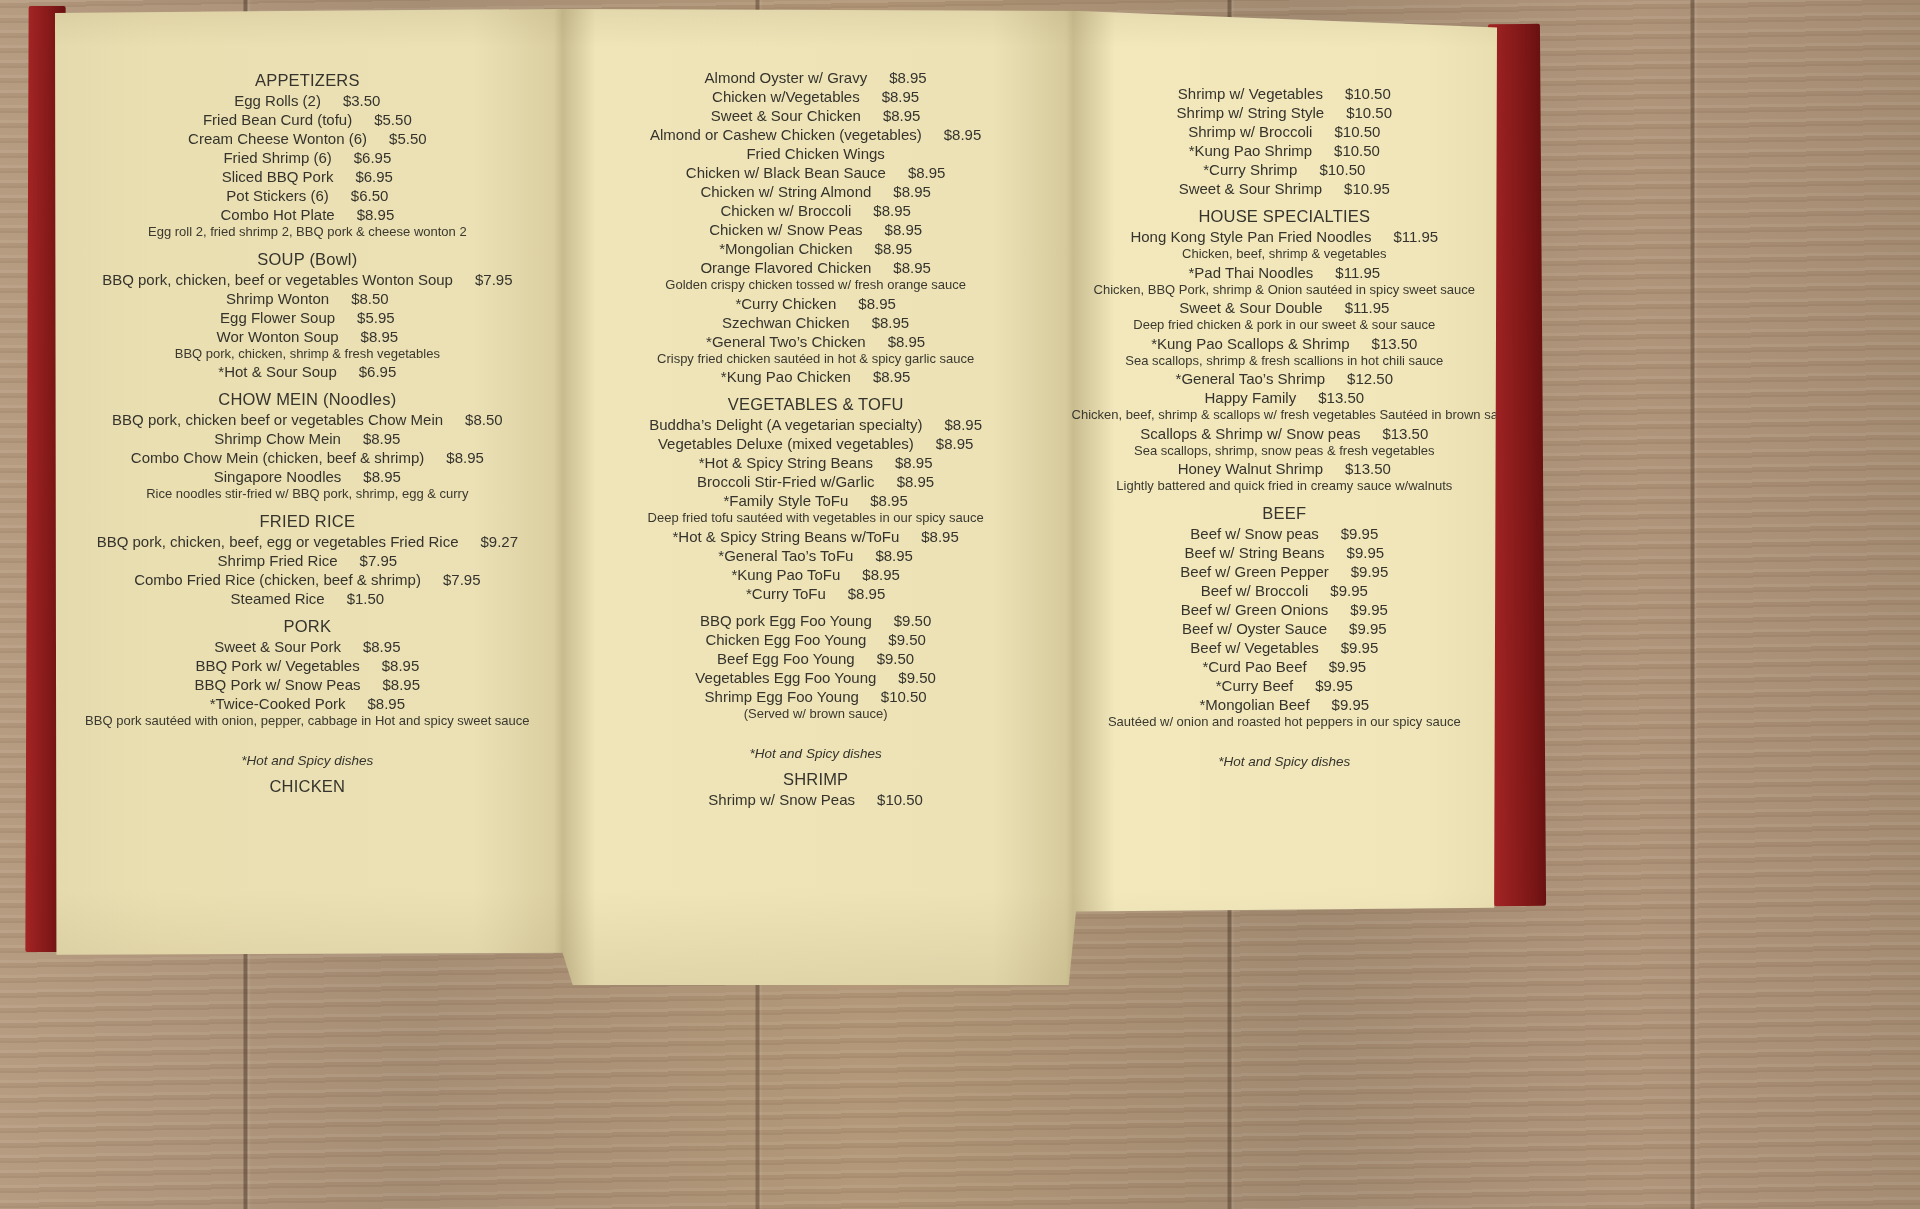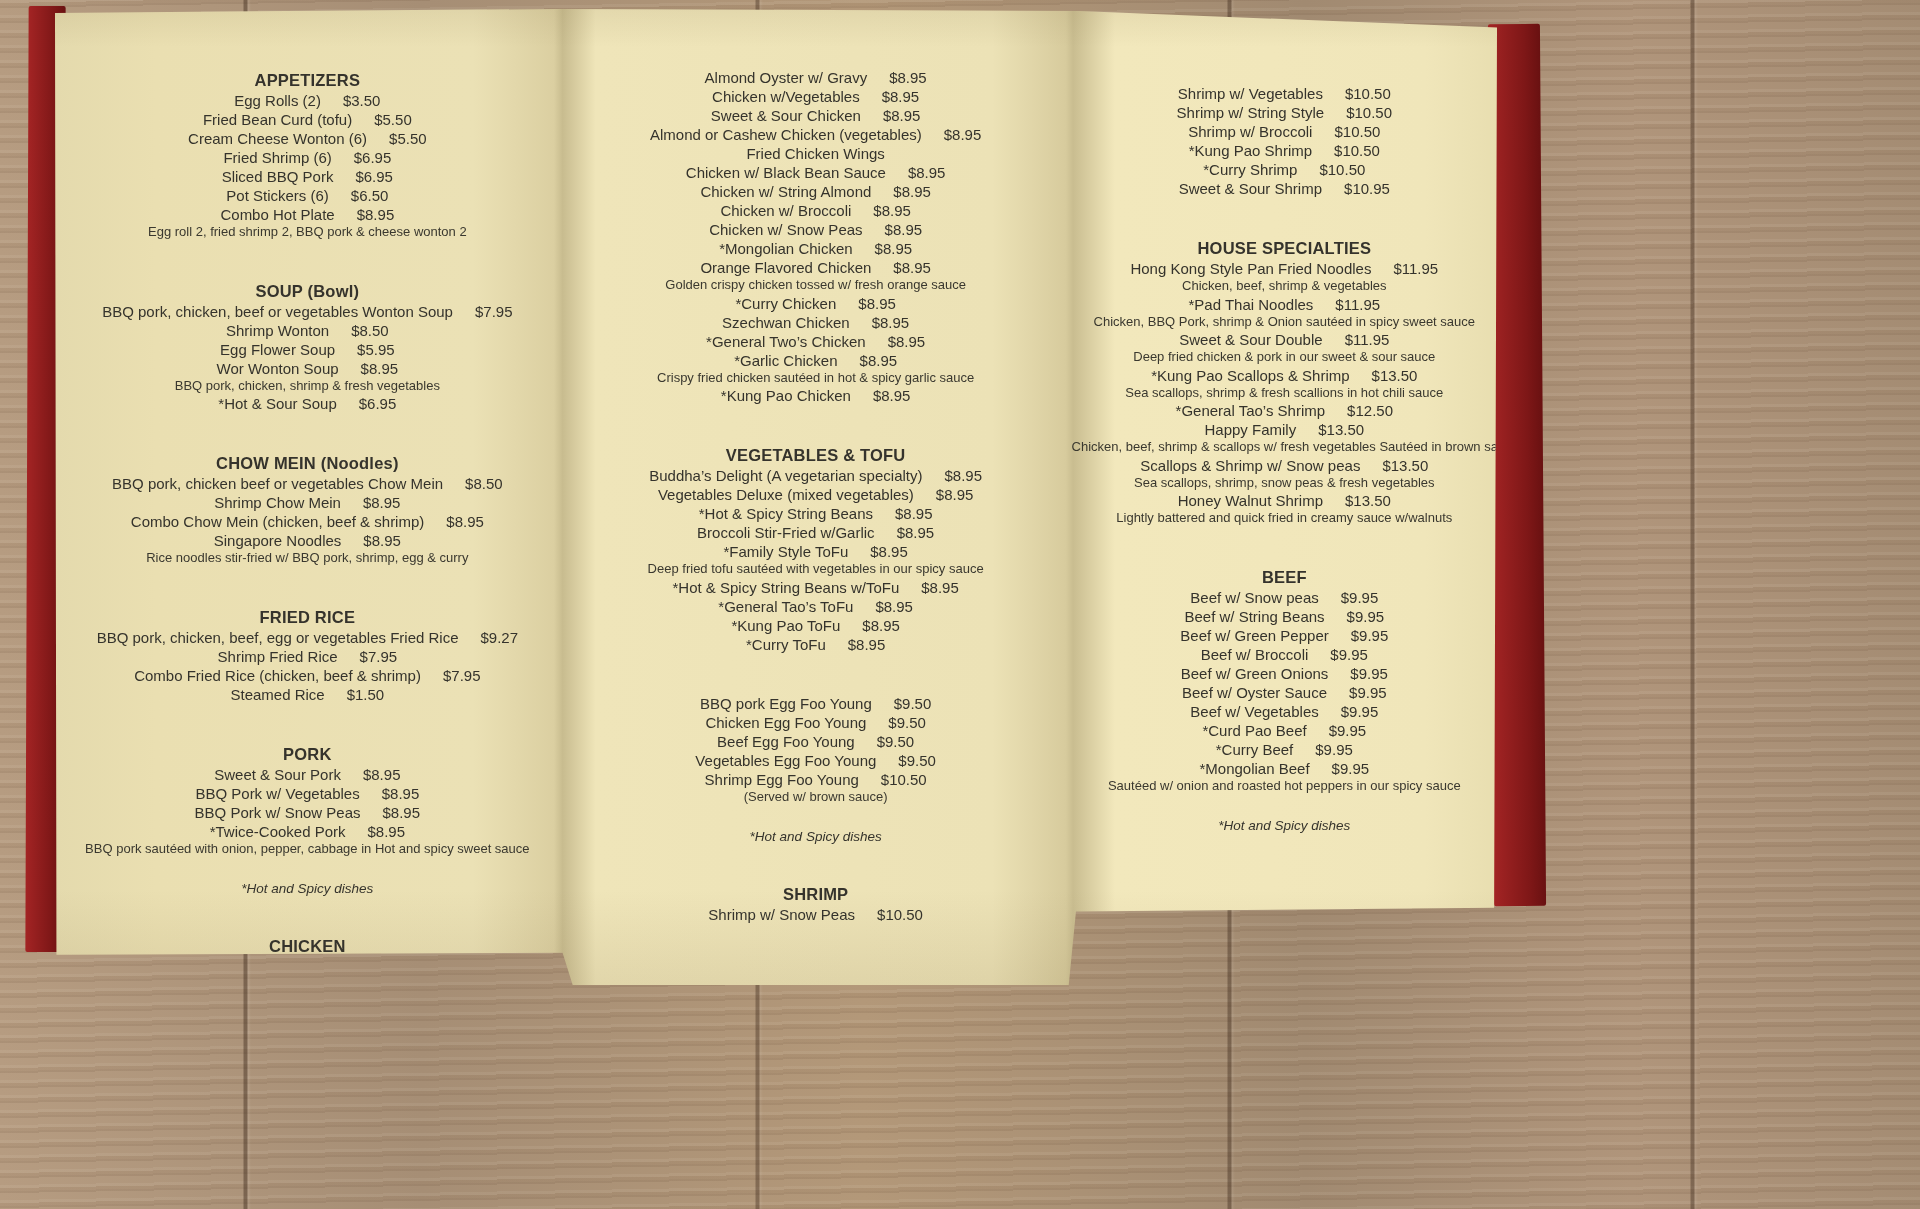--- a/index.html
+++ b/index.html
@@ -25,23 +25,23 @@
       linear-gradient(180deg, rgba(120,100,60,.10) 0%, rgba(0,0,0,0) 4%, rgba(0,0,0,0) 90%, rgba(120,100,60,.12) 100%),
       linear-gradient(90deg,#e4daad 0%,#eadfb1 7%,#ebe1b5 29%,#dbcfa1 34.6%,#c8bc8f 35.2%,#efe5b9 37.5%,#ece2b6 65%,#d7cb9d 70.1%,#c9bd90 70.6%,#f2e8bc 73.5%,#f0e6ba 95%,#e8deb0 100%);
     clip-path:polygon(0% .5%, 35% .1%, 71% .3%, 100% 2%, 99.8% 91.8%, 70.8% 92.2%, 70.3% 99.7%, 35.9% 99.7%, 35.2% 96.4%, .1% 96.6%);
     box-shadow:0 8px 18px rgba(40,25,12,.35);
     color:#35332c;
   }
   .panel{position:absolute;top:0;bottom:0;text-align:center;box-sizing:border-box;}
   #panel-0{left:0;width:35%;padding-top:62px;}
   #panel-1{left:35%;width:35.5%;padding-top:60px;}
   #panel-2{left:70.5%;width:29.5%;padding-top:76px;}
-  .section{margin-top:40px;}
+  .section{margin-top:8px;}
   .section:first-child{margin-top:0;}
-  .heading{font-weight:bold;font-size:16.5px;line-height:21px;letter-spacing:.2px;}
+  .heading{font-weight:normal;font-size:16.5px;line-height:21px;letter-spacing:.2px;}
   .line{font-size:15px;line-height:19px;white-space:nowrap;}
   .iname{}
   .iprice{margin-left:22px;}
   .note{font-size:13px;line-height:16.5px;white-space:nowrap;color:#3a382f;}
   .footnote{font-size:13.5px;font-style:italic;margin-top:24px;white-space:nowrap;}
   .footnote + .section{}
 </style>
 </head>
 <body>
 
@@ -108,21 +108,20 @@
         <div class="line"><span class="iname">Chicken w/ Black Bean Sauce</span><span class="iprice">$8.95</span></div>
         <div class="line"><span class="iname">Chicken w/ String Almond</span><span class="iprice">$8.95</span></div>
         <div class="line"><span class="iname">Chicken w/ Broccoli</span><span class="iprice">$8.95</span></div>
         <div class="line"><span class="iname">Chicken w/ Snow Peas</span><span class="iprice">$8.95</span></div>
         <div class="line"><span class="iname">*Mongolian Chicken</span><span class="iprice">$8.95</span></div>
         <div class="line"><span class="iname">Orange Flavored Chicken</span><span class="iprice">$8.95</span></div>
         <div class="note">Golden crispy chicken tossed w/ fresh orange sauce</div>
         <div class="line"><span class="iname">*Curry Chicken</span><span class="iprice">$8.95</span></div>
         <div class="line"><span class="iname">Szechwan Chicken</span><span class="iprice">$8.95</span></div>
         <div class="line"><span class="iname">*General Two’s Chicken</span><span class="iprice">$8.95</span></div>
-        <div class="line"><span class="iname">*Garlic Chicken</span><span class="iprice">$8.95</span></div>
         <div class="note">Crispy fried chicken sautéed in hot &amp; spicy garlic sauce</div>
         <div class="line"><span class="iname">*Kung Pao Chicken</span><span class="iprice">$8.95</span></div>
       </div>
       <div class="section">
         <div class="heading">VEGETABLES &amp; TOFU</div>
         <div class="line"><span class="iname">Buddha’s Delight (A vegetarian specialty)</span><span class="iprice">$8.95</span></div>
         <div class="line"><span class="iname">Vegetables Deluxe (mixed vegetables)</span><span class="iprice">$8.95</span></div>
         <div class="line"><span class="iname">*Hot &amp; Spicy String Beans</span><span class="iprice">$8.95</span></div>
         <div class="line"><span class="iname">Broccoli Stir-Fried w/Garlic</span><span class="iprice">$8.95</span></div>
         <div class="line"><span class="iname">*Family Style ToFu</span><span class="iprice">$8.95</span></div>

